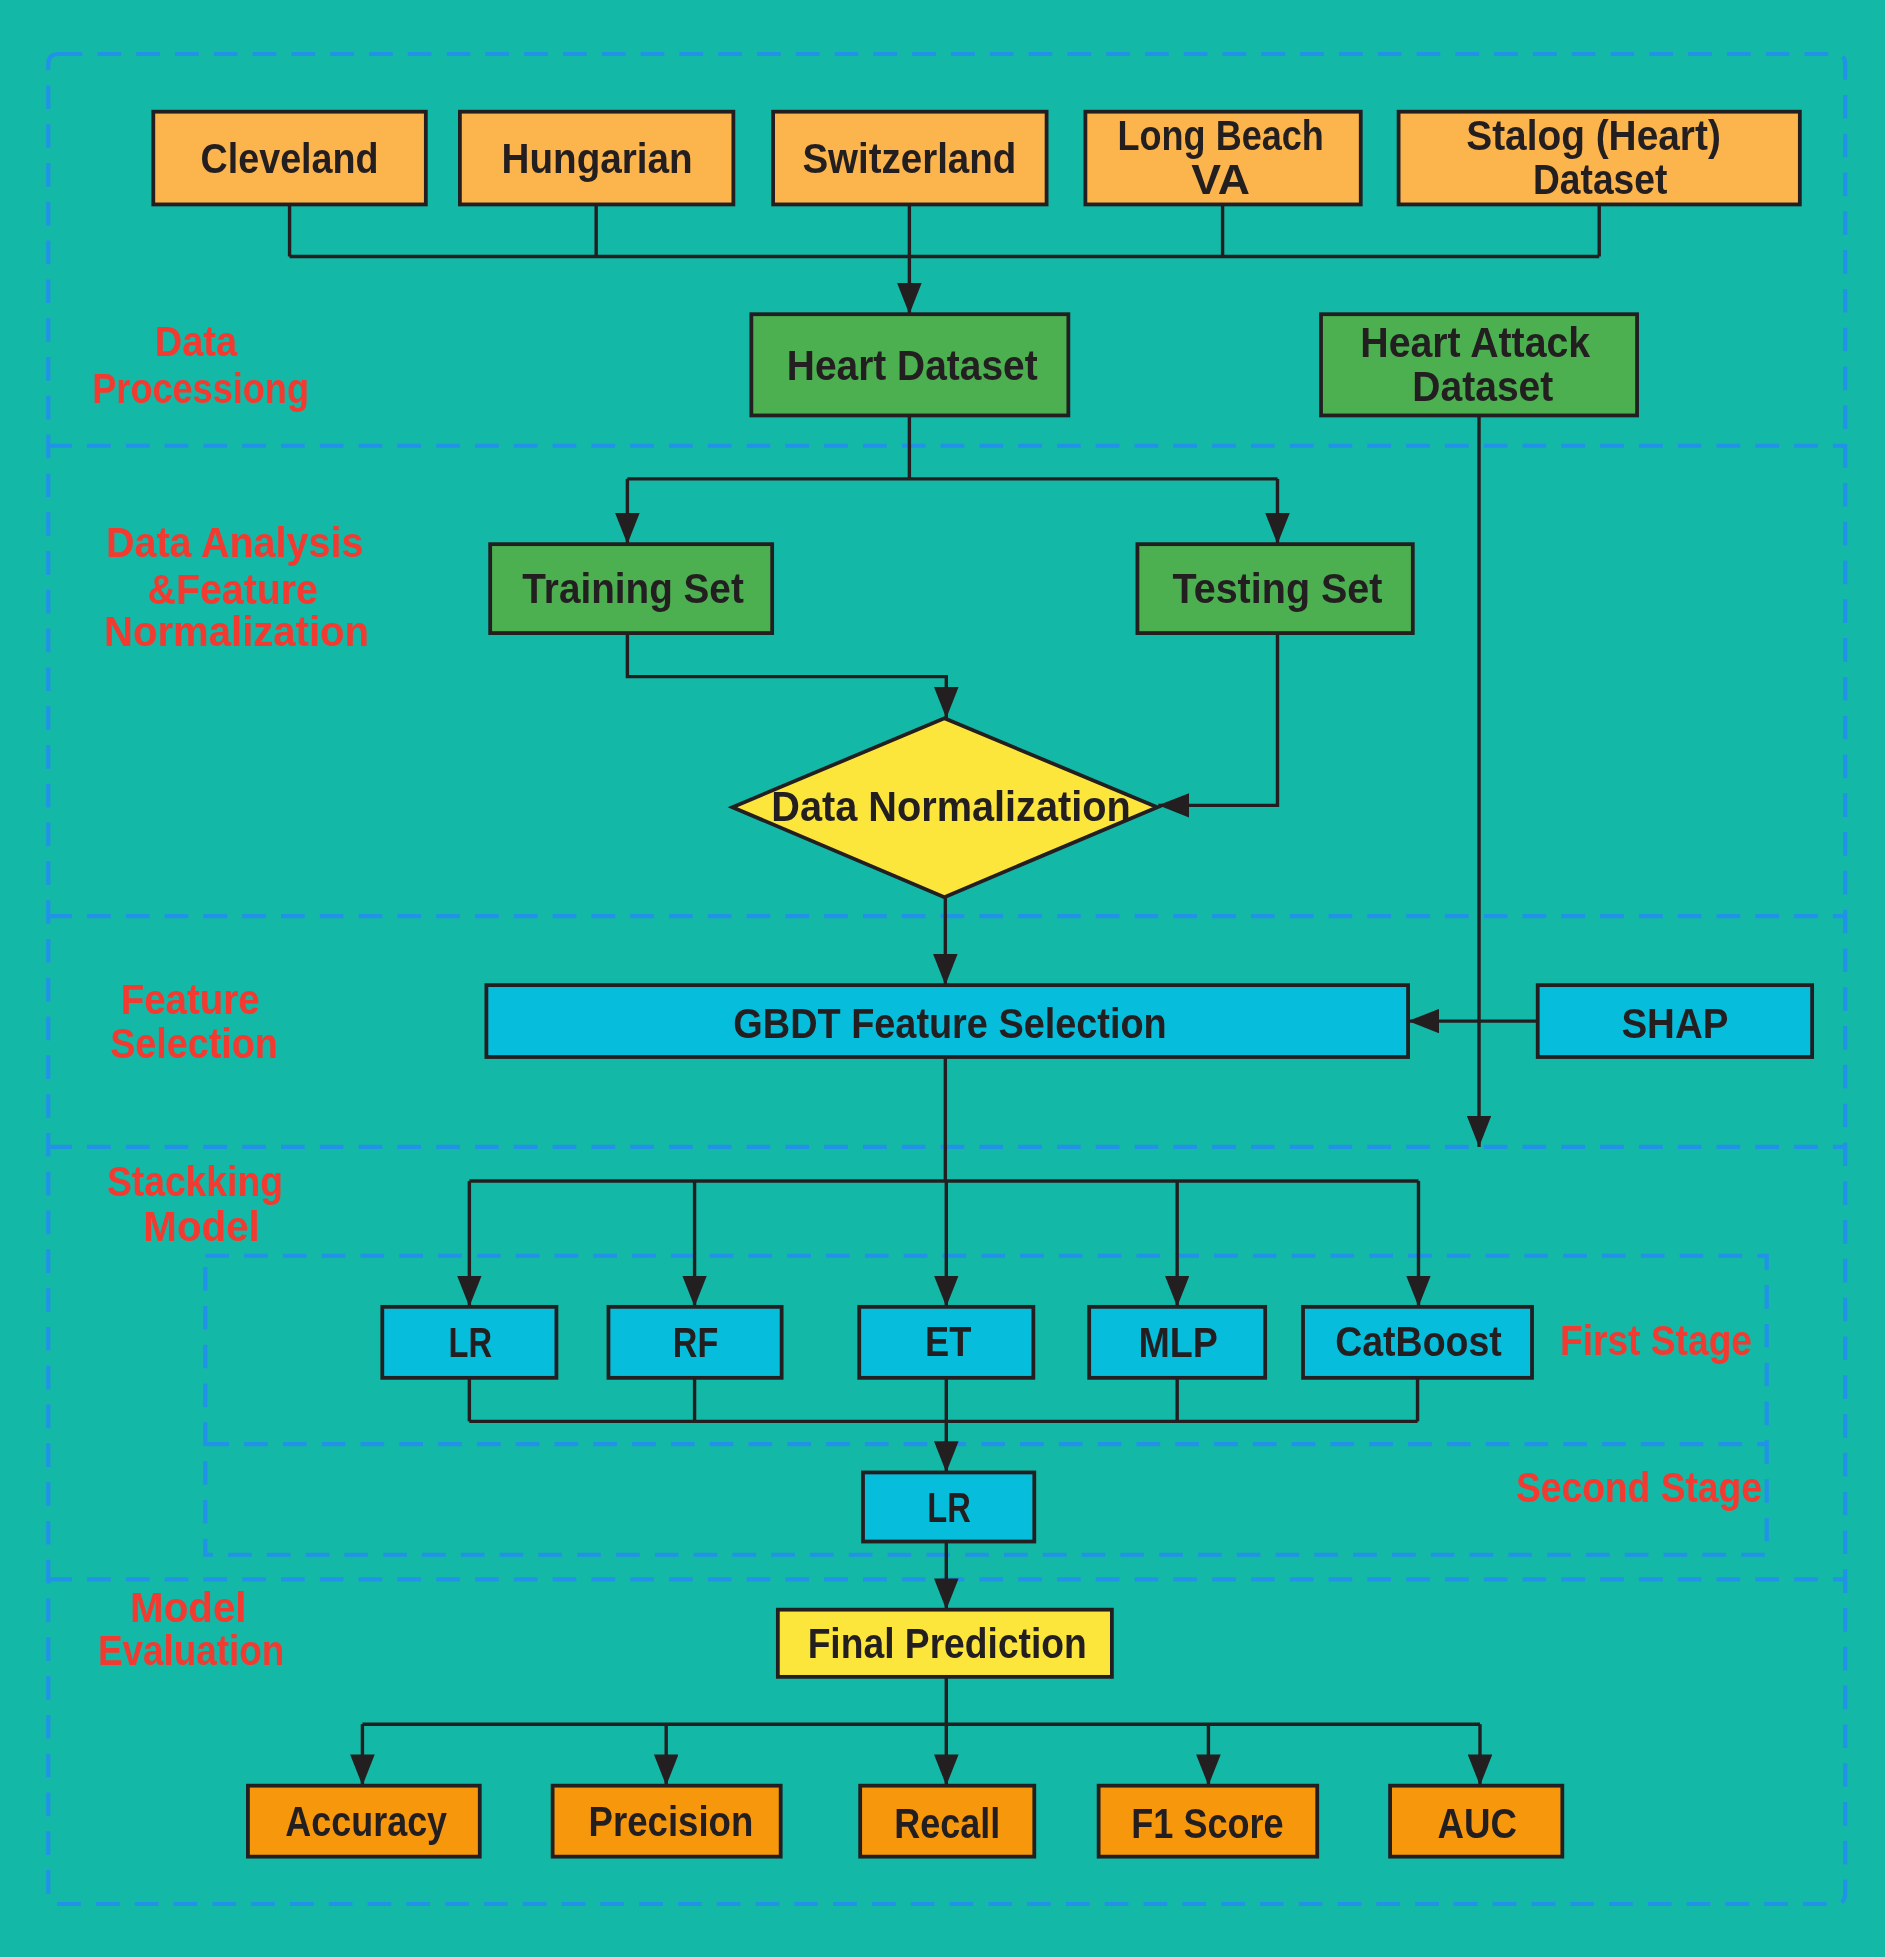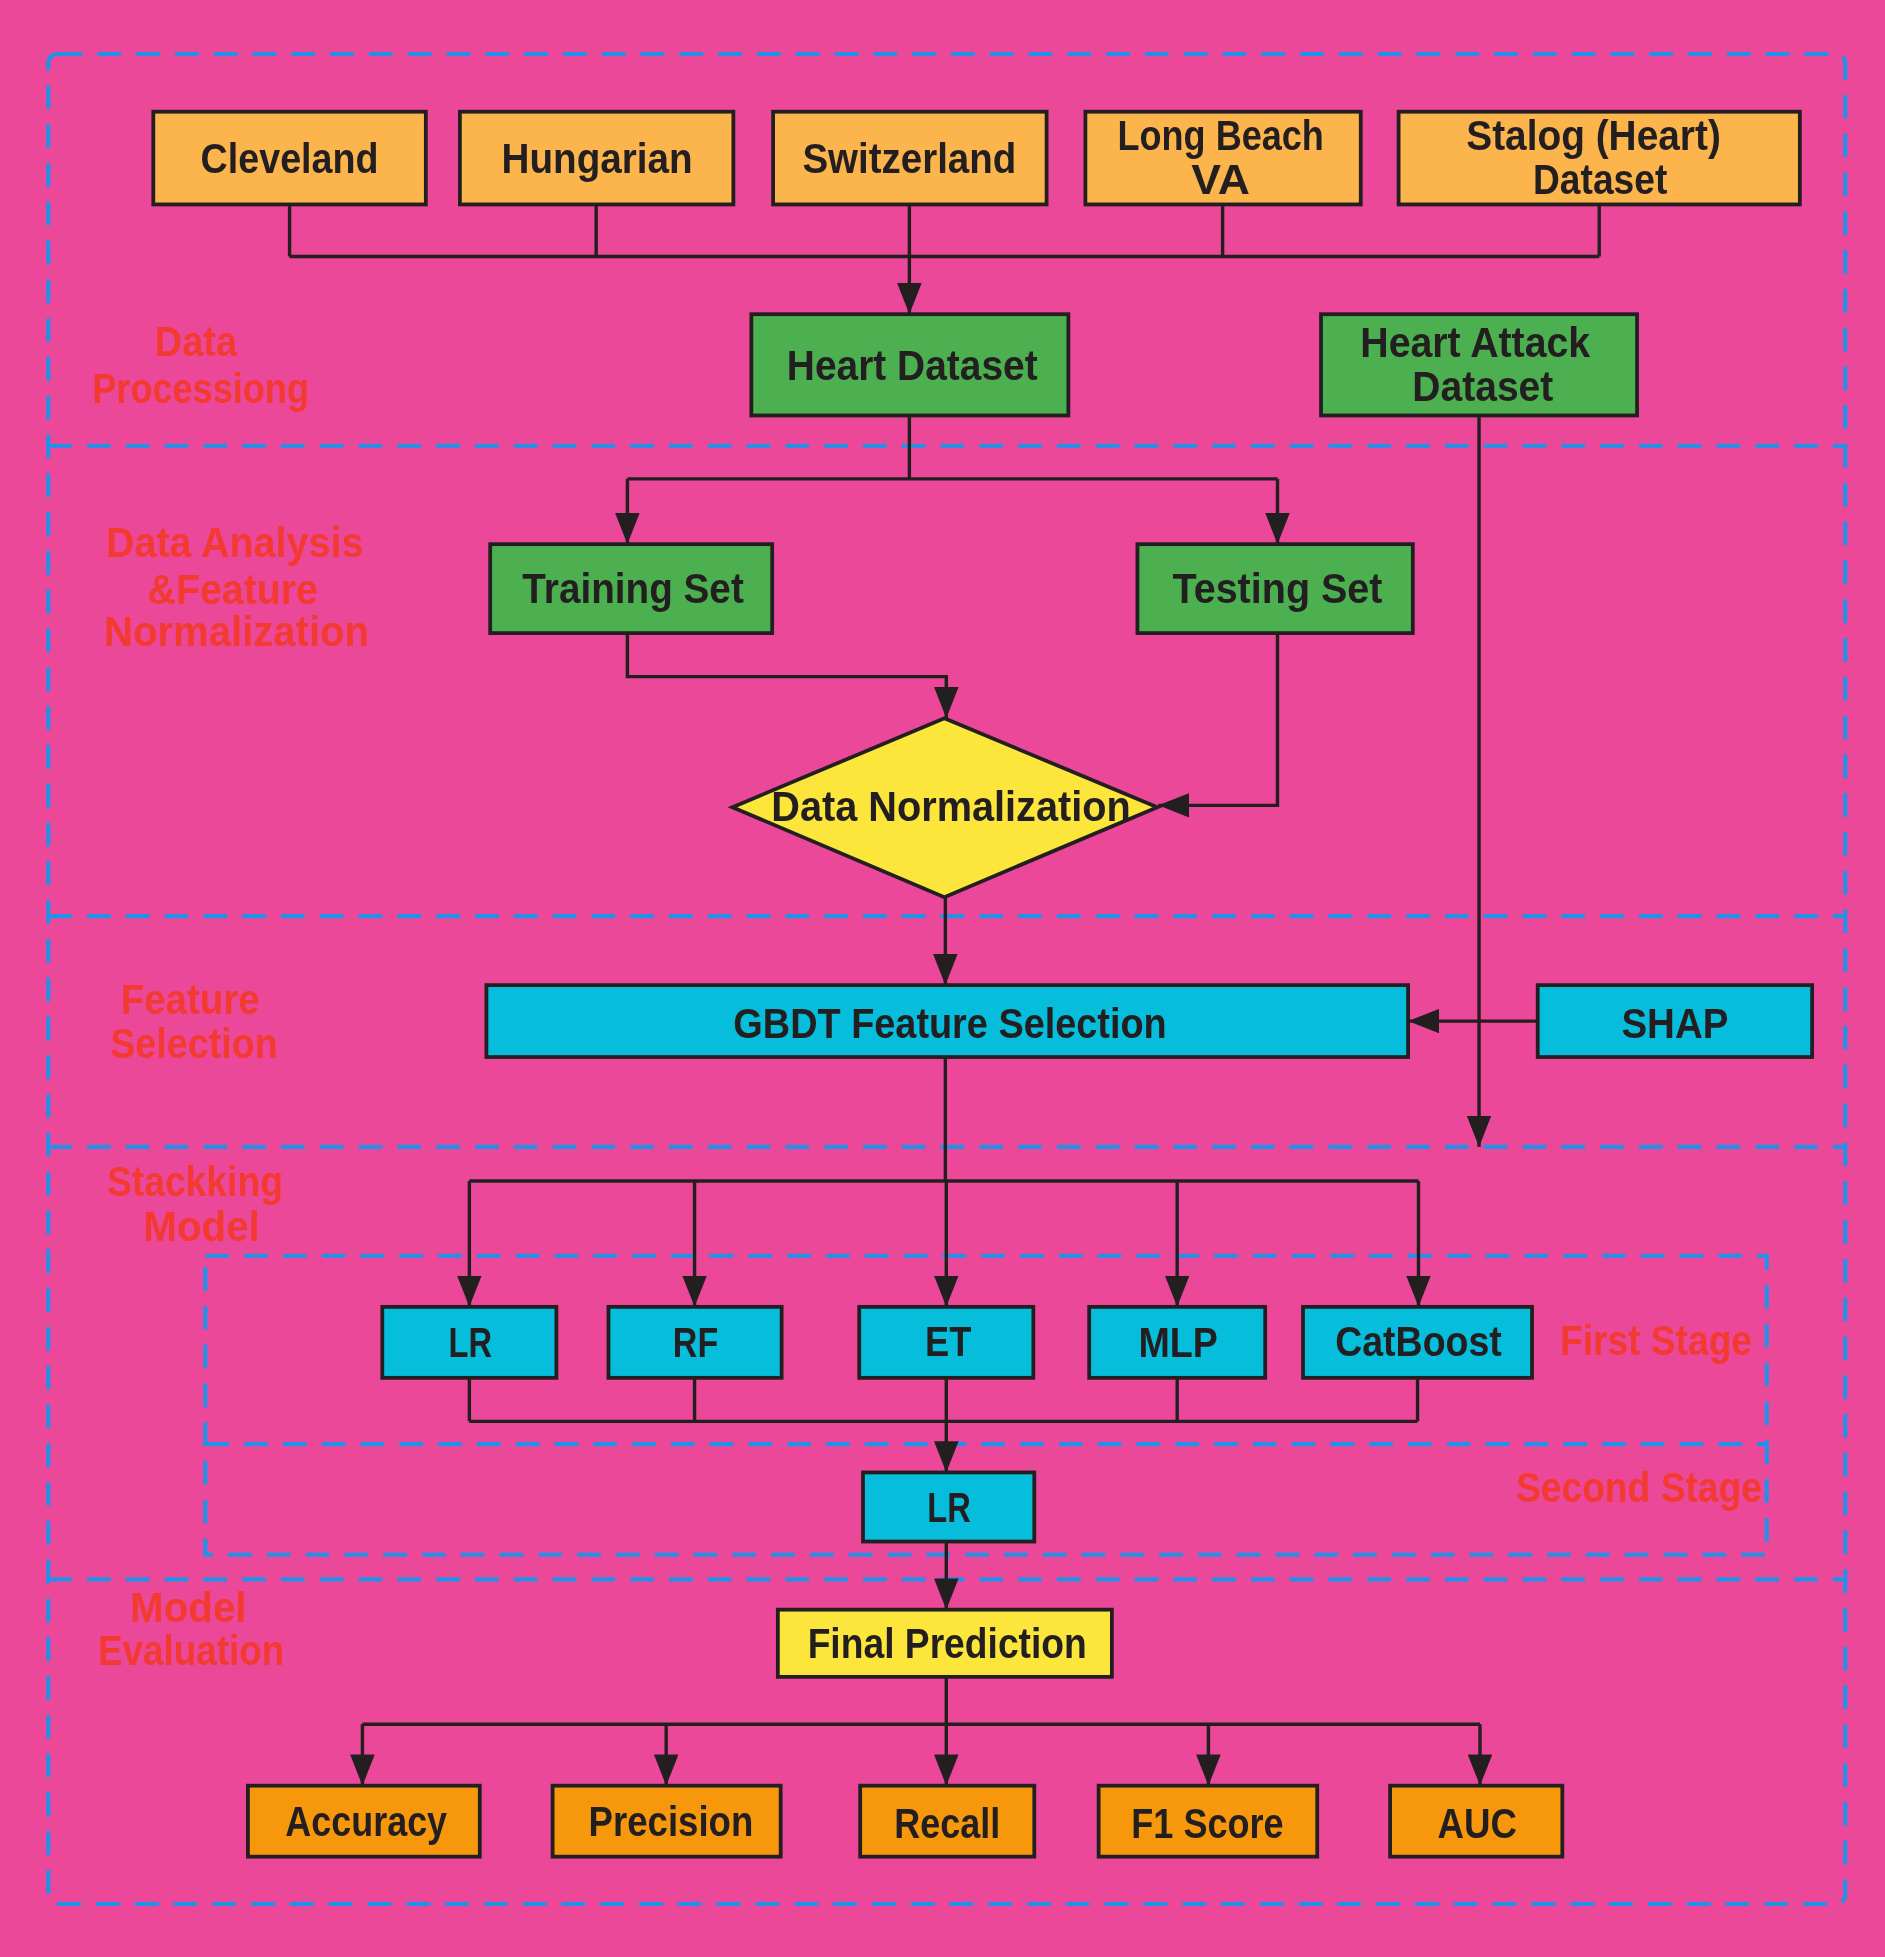--- a/index.html
+++ b/index.html
@@ -1,19 +1,19 @@
 <!DOCTYPE html>
 <html style="font-size:15px"><head>
 <meta charset="utf-8">
 <title>Heart Disease Stacking Model Flowchart</title>
 <style>
   html,body{margin:0;padding:0;background:#ffffff;}
   body{width:1885px;height:1957px;overflow:hidden;
        font-family:"Liberation Sans","DejaVu Sans",sans-serif;}
-  #stage{position:relative;width:1885px;height:1957px;background:#ec4899;}
+  #stage{position:relative;width:1885px;height:1957px;background:#14b8a6;}
   #svgroot{position:absolute;left:0;top:0;width:1885px;height:1957px;display:block;}
   .nodebox{stroke:#231F20;stroke-width:4;}
   .nodetext{font-family:"Liberation Sans","DejaVu Sans",sans-serif;font-weight:bold;
             fill:#231F20;text-anchor:middle;font-size:45px;}
   .seclabel{font-family:"Liberation Sans","DejaVu Sans",sans-serif;font-weight:bold;
             fill:#F23A30;text-anchor:middle;font-size:45px;}
   .conn{stroke:#231F20;stroke-width:3.6;fill:none;stroke-linecap:butt;}
   .dashbox{stroke:#2291E8;stroke-width:4.4;fill:none;stroke-dasharray:25 16;}
   .dashline{stroke:#2291E8;stroke-width:4.4;fill:none;stroke-dasharray:25 16;}
 </style>

